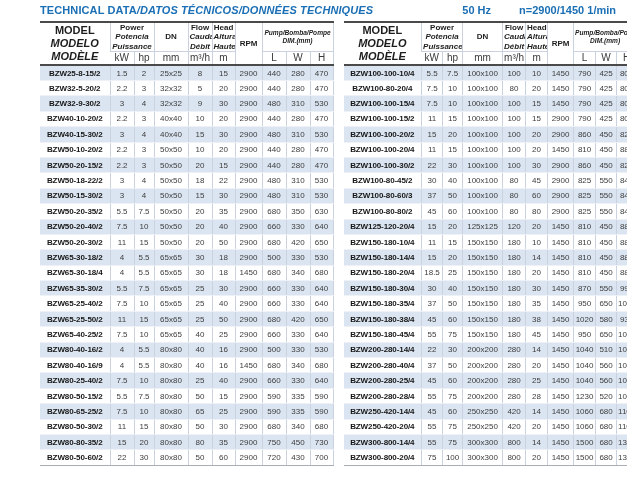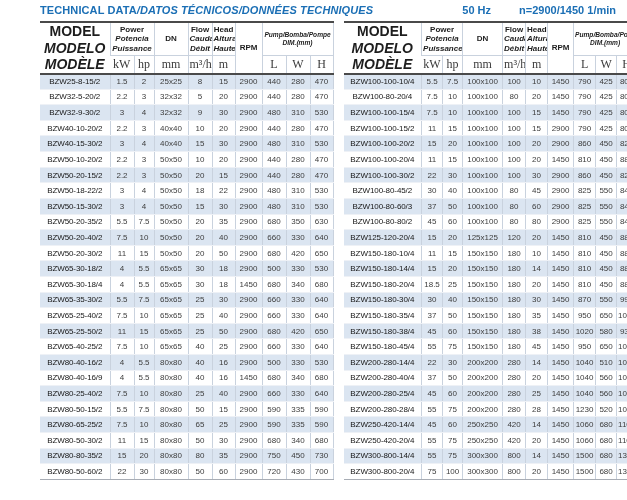--- a/index.html
+++ b/index.html
@@ -37,31 +37,31 @@
   table.pump th, table.pump td {
     border-left: 1px solid var(--rule-light);
     padding: 0 1px; text-align: center; overflow: hidden; white-space: nowrap;
   }
   table.pump th:first-child, table.pump td:first-child { border-left: none; }
   table.pump th:last-child, table.pump td:last-child { border-right: 1px solid var(--rule-light); }
 
   thead th { font-size: 8px; color: var(--text-dark); line-height: 1.18; vertical-align: middle; background: #fff; }
   thead .grp { border-bottom: 1px solid var(--rule-light); height: 26px; }
   thead .hb { border-bottom: 2px solid var(--rule-dark); }
-  thead .units th { height: 13px; font-weight: normal; color: #3a3a3a; font-size: 12px; font-family: Liberation Serif, serif; }
+  thead .units th { height: 13px; font-weight: normal; color: #3a3a3a; font-size: 10px; }
   thead .lbl-it { font-style: italic; display: block; }
   thead .lbl { display: block; }
-  thead .model-th { font-size: 14px; }
+  thead .model-th { font-size: 11px; }
   thead .dim-th { font-size: 6.6px; font-style: italic; line-height: 1.25; }
 
   tbody td {
     height: 15.4px; font-size: 8px; color: var(--text-data);
     border-bottom: 1px solid #eef1f6;
   }
-  tbody td.model { font-weight: normal; color: #161616; font-size: 8px; letter-spacing: -0.1px; }
+  tbody td.model { font-weight: bold; color: #161616; font-size: 8px; letter-spacing: -0.1px; }
   tbody tr:nth-child(odd) td { background: var(--row-shade); }
   tbody tr:last-child td { border-bottom: 1.5px solid #a8adb5; }
 
   
   .cols-left .c-model { width: 70px; } .cols-left .c-kw { width: 24px; }
   .cols-left .c-hp { width: 20px; }   .cols-left .c-dn { width: 34px; }
   .cols-left .c-flow { width: 24px; } .cols-left .c-head { width: 23px; }
   .cols-left .c-rpm { width: 27px; }  .cols-left .c-l { width: 24px; }
   .cols-left .c-w { width: 24px; }    .cols-left .c-h { width: 23px; }
   

